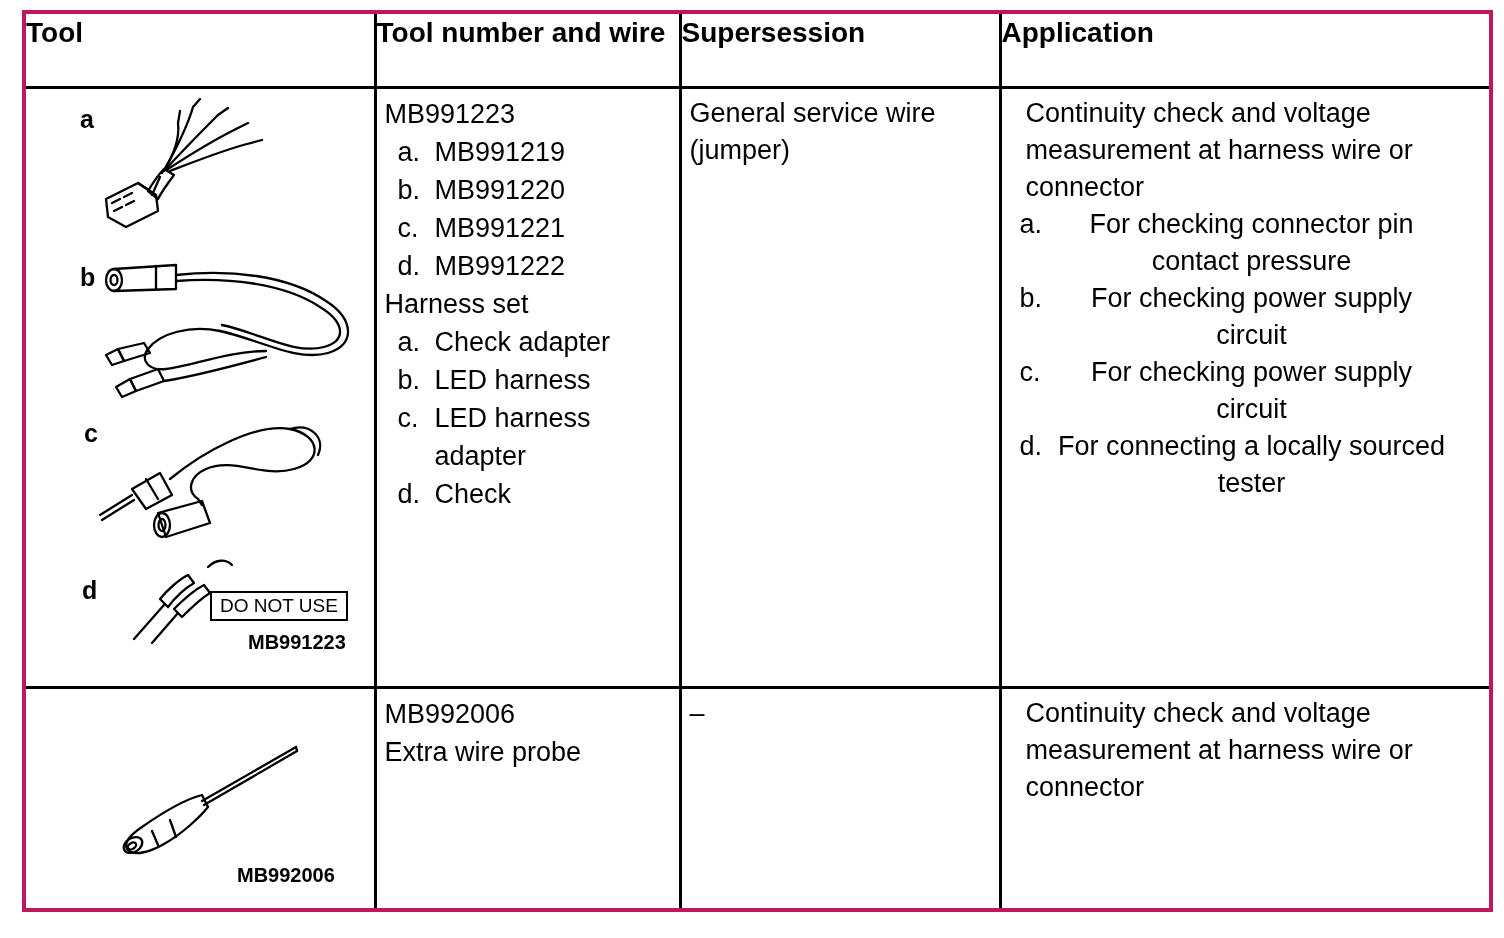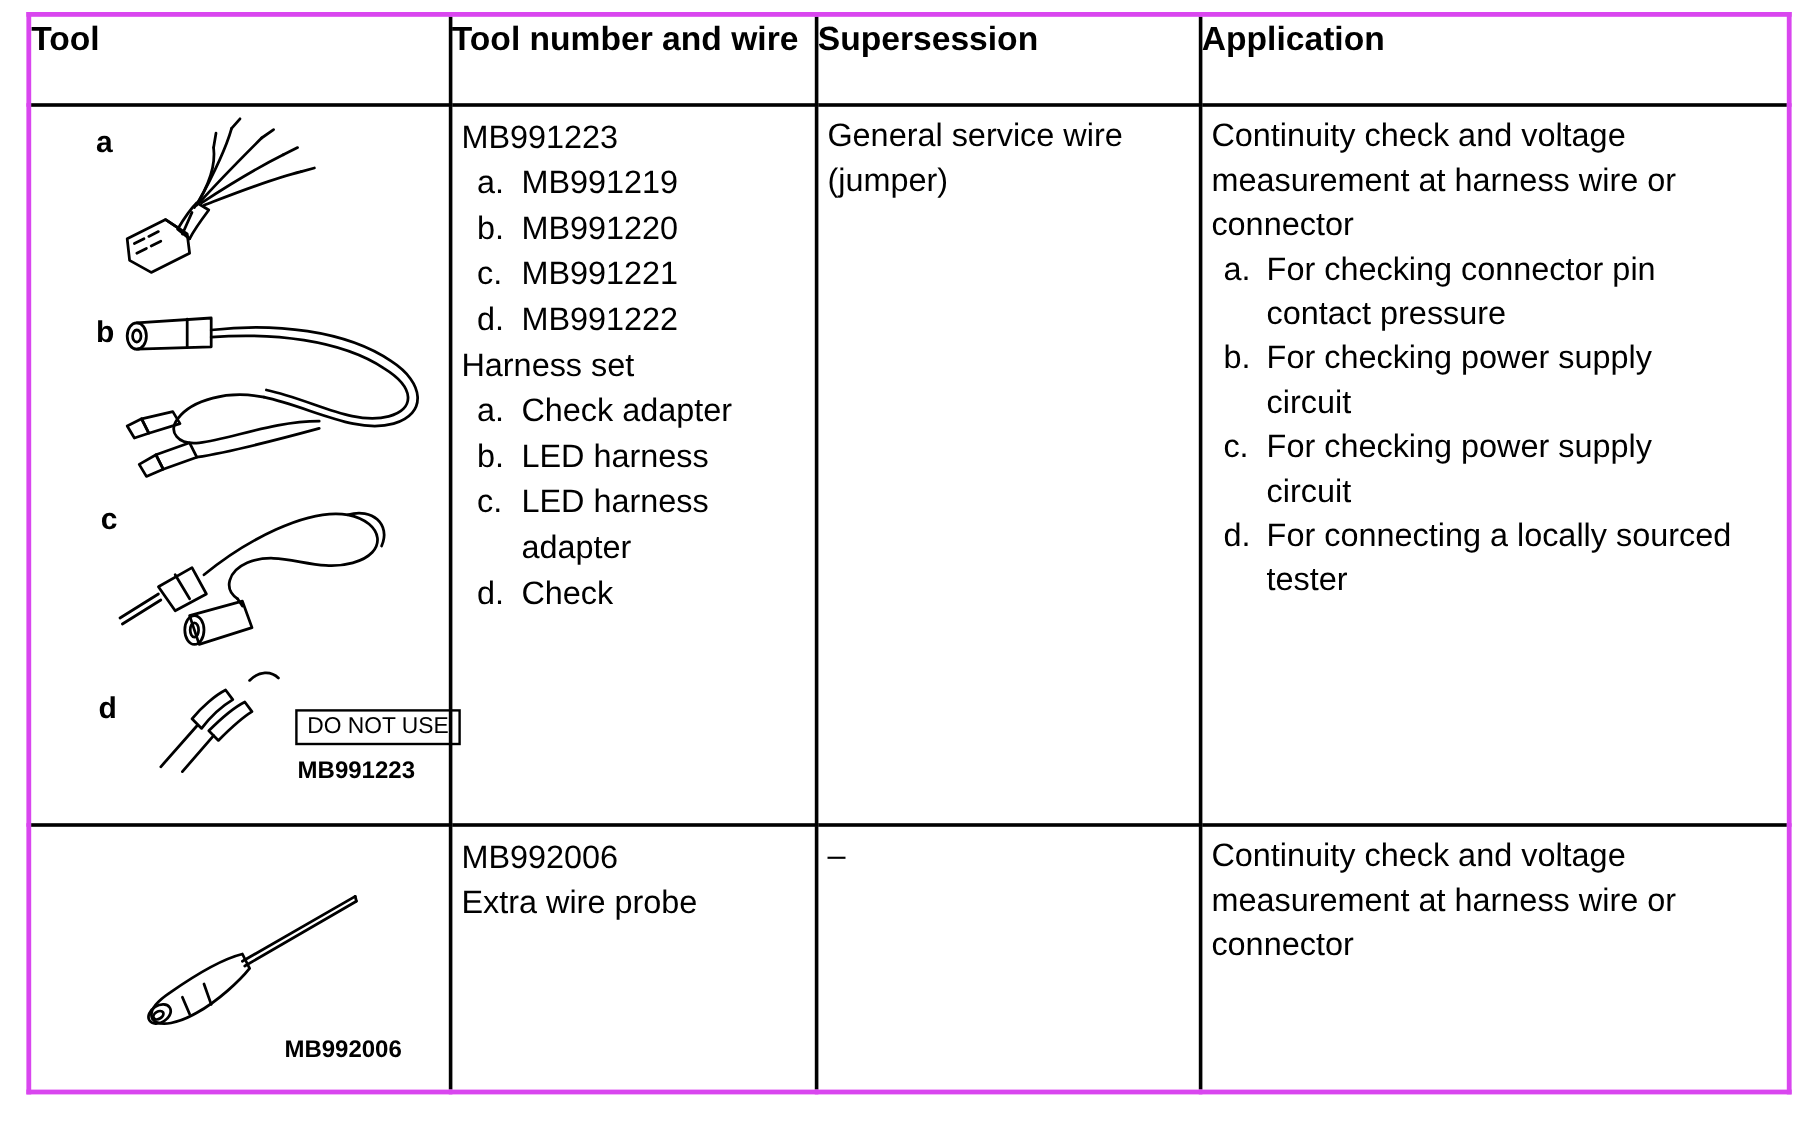--- a/index.html
+++ b/index.html
@@ -1,36 +1,36 @@
 <!DOCTYPE html>
 <html><head>
 <meta charset="utf-8">
 <style>
   html,body{margin:0;padding:0;background:#ffffff;}
   body{width:1504px;height:938px;position:relative;overflow:hidden;
        font-family:"Liberation Sans", sans-serif;color:#000;}
   table.doc{position:absolute;left:22px;top:10px;border-collapse:collapse;
-            table-layout:fixed;border:4px solid #d946ef;background:#fff;}
+            table-layout:fixed;border:4px solid #be185d;background:#fff;}
   table.doc th, table.doc td{border:3px solid #000;vertical-align:top;padding:0;}
   th.h{ text-align:left;font-size:28px;font-weight:bold;line-height:37px;
         padding:8px 8px 0 9px;height:72px;}
   td .pad{padding:6px 8px 0 8px;font-size:27px;line-height:38px;}
   .row1{height:600px;}
   .row2{height:222px;}
   .line{display:flex;}
   .line .mk{flex:0 0 37px;margin-left:13px;}
   .line .tx{flex:1 1 auto;}
-  .app .intro{line-height:37px;}
+  .app .intro{line-height:37px;margin-left:16px;}
   .app .line{line-height:37px;}
   .app .line .mk{flex:0 0 36px;margin-left:10px;}
-  .app .line .tx{max-width:392px;}
+  .app .line .tx{max-width:392px;text-align:center;}
   td.toolcell{position:relative;}
   .tl{position:absolute;font-weight:bold;font-size:25px;line-height:25px;}
   .warn{position:absolute;border:2px solid #000;font-size:19px;line-height:24px;
-        padding:1px 8px;white-space:nowrap;margin-left:36px;}
+        padding:1px 8px;white-space:nowrap;}
   .cap{position:absolute;font-weight:bold;font-size:20px;line-height:22px;white-space:nowrap;}
   .art{position:absolute;}
   .art path,.art ellipse{fill:none;stroke:#000;stroke-width:2.3;
         stroke-linecap:round;stroke-linejoin:round;}
 </style>
 </head>
 <body>
 
 <table class="doc">
   <colgroup>

